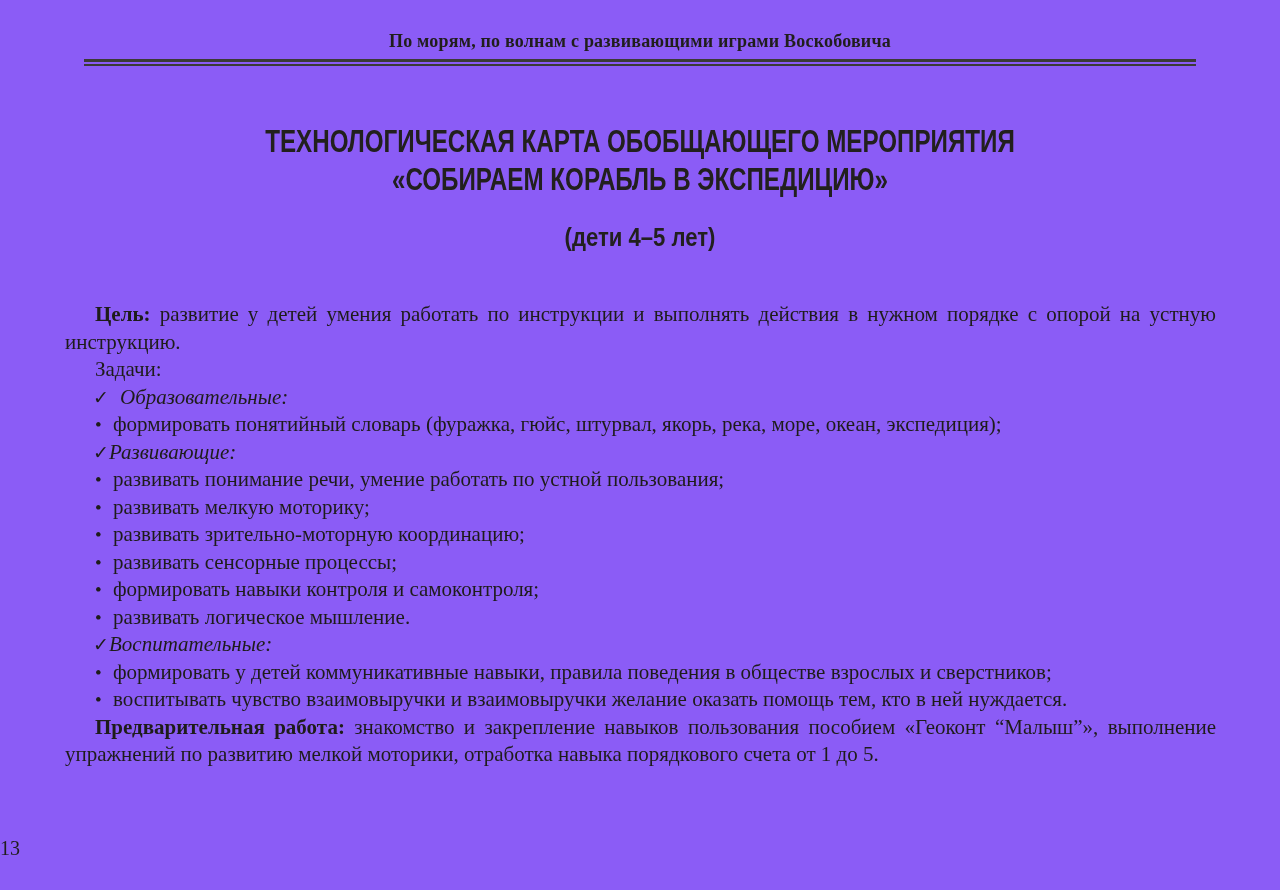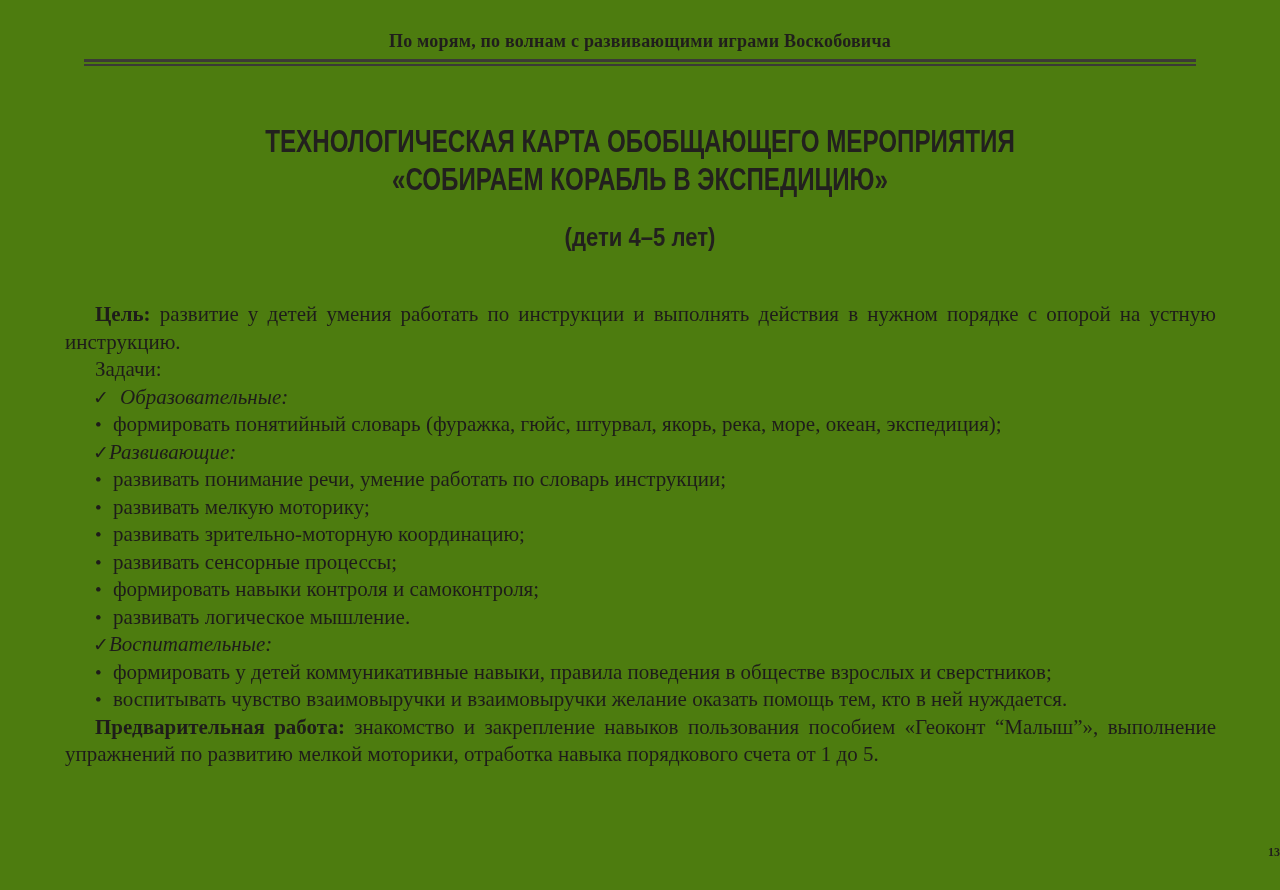--- a/index.html
+++ b/index.html
@@ -4,21 +4,21 @@
 <style>
   html, body { margin: 0; padding: 0; }
   body {
     width: 1280px; height: 890px;
     background: #f4f4f2;
     font-family: "Liberation Serif", serif;
   }
   .page {
     position: relative;
     width: 1280px; height: 890px;
-    background: #4d7c0f;
+    background: #8b5cf6;
     color: #1e1c1a;
     overflow: hidden;
   }
   
   .running-head {
     padding-top: 31px;
     text-align: center;
     font-weight: bold;
     font-size: 18px;
     letter-spacing: 0.2px;
@@ -103,23 +103,23 @@
   .bullet-line { padding-left: 30px; }
   .bullet-glyph {
     display: inline-block;
     width: 18px;
     font-size: 19px;
   }
   
   .footer {
     position: absolute;
     bottom: 30px; left: 0; right: 0;
-    text-align: right;
-    font-weight: bold;
-    font-size: 12px;
+    text-align: left;
+    font-weight: normal;
+    font-size: 20px;
     color: #201e1c;
   }
 </style>
 </head>
 <body>
 
 <div class="page">
 
   <div class="running-head">По морям, по волнам с развивающими играми Воскобовича</div>
   <div class="header-rule"></div>
@@ -137,21 +137,21 @@
       <span>развитие у детей умения работать по инструкции и выполнять действия в нужном порядке с опорой на устную инструкцию.</span></p>
 
     <p class="tasks-head">Задачи:</p>
 
     <div class="check-line"><span class="check-glyph gap-wide">✓</span><span class="label">Образовательные:</span></div>
 
     <div class="bullet-line"><span class="bullet-glyph">•</span><span>формировать понятийный словарь (фуражка, гюйс, штурвал, якорь, река, море, океан, экспедиция);</span></div>
 
     <div class="check-line"><span class="check-glyph gap-narrow">✓</span><span class="label">Развивающие:</span></div>
 
-    <div class="bullet-line"><span class="bullet-glyph">•</span><span>развивать понимание речи, умение работать по словарь инструкции;</span></div>
+    <div class="bullet-line"><span class="bullet-glyph">•</span><span>развивать понимание речи, умение работать по устной пользования;</span></div>
     <div class="bullet-line"><span class="bullet-glyph">•</span><span>развивать мелкую моторику;</span></div>
     <div class="bullet-line"><span class="bullet-glyph">•</span><span>развивать зрительно-моторную координацию;</span></div>
     <div class="bullet-line"><span class="bullet-glyph">•</span><span>развивать сенсорные процессы;</span></div>
     <div class="bullet-line"><span class="bullet-glyph">•</span><span>формировать навыки контроля и самоконтроля;</span></div>
     <div class="bullet-line"><span class="bullet-glyph">•</span><span>развивать логическое мышление.</span></div>
 
     <div class="check-line"><span class="check-glyph gap-narrow">✓</span><span class="label">Воспитательные:</span></div>
 
     <div class="bullet-line"><span class="bullet-glyph">•</span><span>формировать у детей коммуникативные навыки, правила поведения в обществе взрослых и сверстников;</span></div>
     <div class="bullet-line"><span class="bullet-glyph">•</span><span>воспитывать чувство взаимовыручки и взаимовыручки желание оказать помощь тем, кто в ней нуждается.</span></div>

